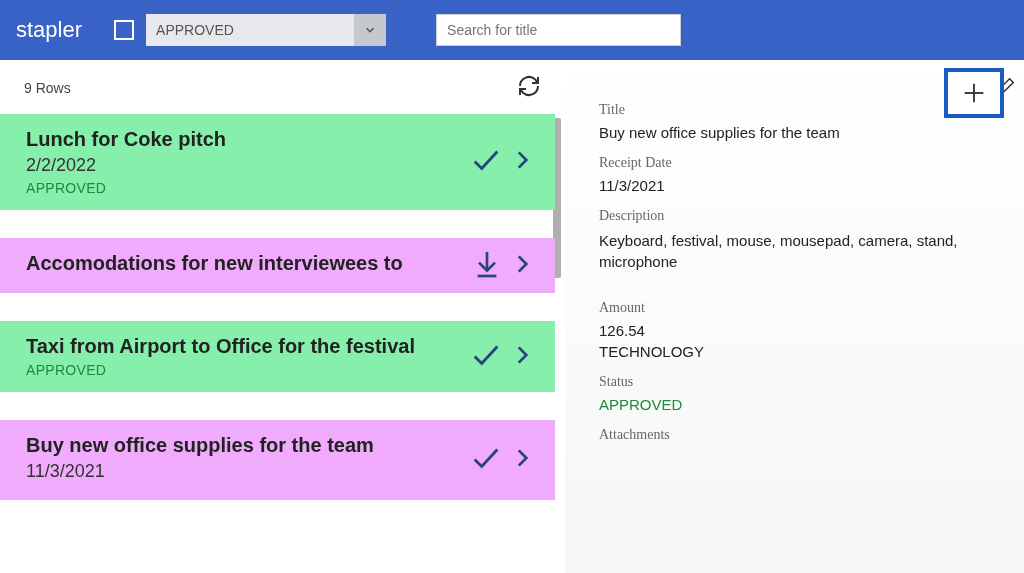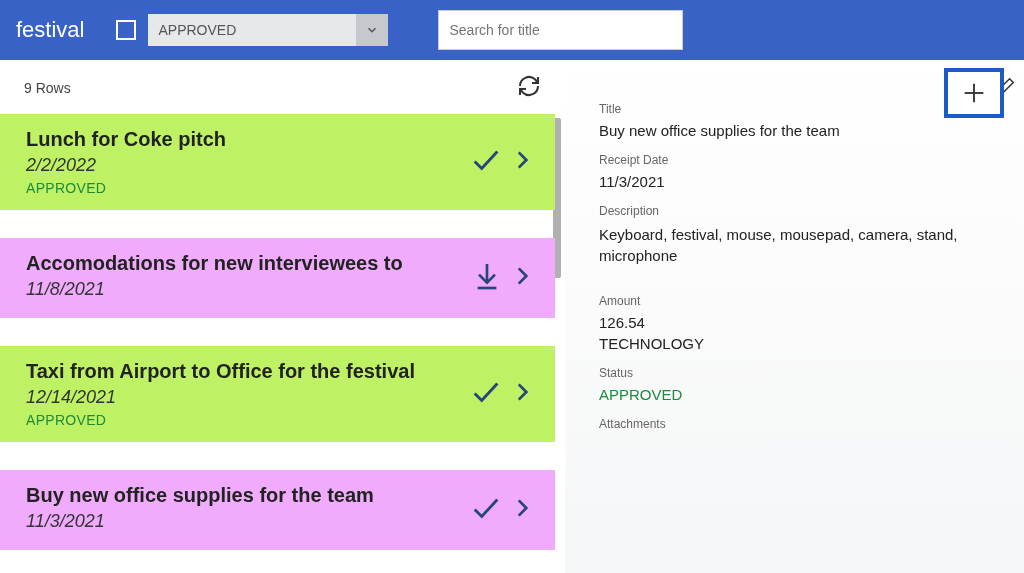--- a/index.html
+++ b/index.html
@@ -42,21 +42,21 @@
     .dropdown-btn {
       width: 32px;
       height: 32px;
       background: #c5c9ce;
       display: flex;
       align-items: center;
       justify-content: center;
       cursor: pointer;
     }
     .search-input {
-      height: 40px;
+      height: 32px;
       width: 245px;
       border: 1px solid #ccc;
       padding: 0 10px;
       font-size: 14px;
       color: #666;
       margin-left: 38px;
     }
 
     .content { display: flex; height: calc(573px - 60px); position: relative; }
 
@@ -75,49 +75,49 @@
     .scrollbar-thumb {
       position: absolute;
       right: 4px; top: 4px;
       width: 8px;
       height: 160px;
       background: #b0b0b0;
       border-radius: 2px;
     }
 
     .list-item {
-      background: #bef264;
+      background: #86efac;
       margin: 0 10px 28px 0;
       padding: 14px 20px 14px 26px;
       position: relative;
     }
     .list-item.alt { background: #f0abfc; }
     .item-title { font-size: 20px; font-weight: 600; color: #222; margin-bottom: 4px; }
-    .item-date { font-size: 18px; color: #333; margin-bottom: 4px; font-style: italic; }
+    .item-date { font-size: 18px; color: #333; margin-bottom: 4px; }
     .item-status { font-size: 14px; font-weight: 500; letter-spacing: .3px; }
     .status-approved { color: #1e8a3b; }
     .status-submitted { color: #555; }
 
     .item-actions {
       position: absolute;
       right: 20px;
       top: 50%;
       transform: translateY(-50%);
       display: flex;
       align-items: center;
       gap: 6px;
     }
 
     .right-pane {
       flex: 1;
       padding: 28px 24px 0 34px;
       background: linear-gradient(#fff, #f6f7f8 90%);
       position: relative;
     }
-    .field-label { color: #666; font-size: 12px; margin-bottom: 6px; margin-top: 14px; }
+    .field-label { color: #666; font-size: 14px; margin-bottom: 6px; margin-top: 14px; font-family: Liberation Serif, serif; }
     .field-value { color: #222; font-size: 15px; margin-bottom: 4px; }
     .field-value.approved { color: #1e8a3b; font-weight: 500; }
     .desc-value { line-height: 1.4; }
 
     .add-btn {
       position: absolute;
       top: 68px;
       right: 20px;
       width: 60px;
       height: 50px;
@@ -134,21 +134,21 @@
       top: 76px;
       right: 8px;
       z-index: 4;
       cursor: pointer;
     }
   </style>
 </head>
 <body>
 
 <div class="header">
-  <div class="app-title">festival</div>
+  <div class="app-title">stapler</div>
   <div class="checkbox"></div>
   <div class="dropdown">
     <div class="dropdown-val">APPROVED</div>
     <div class="dropdown-btn">
       <svg width="14" height="14" viewBox="0 0 24 24" fill="none" stroke="#555" stroke-width="2.5">
           <polyline points="6 9 12 15 18 9"></polyline>
         </svg>
     </div>
   </div>
   <input class="search-input" placeholder="Search for title" style="">
@@ -193,36 +193,34 @@
                 <polyline points="4 13 9 18 20 6"></polyline>
               </svg></span>
           <span><svg width="26" height="26" viewBox="0 0 24 24" fill="none" stroke="#27447d" stroke-width="2.5">
                 <polyline points="9 5 16 12 9 19"></polyline>
               </svg></span>
         </div>
       </div>
 
       <div class="list-item alt">
         <div class="item-title">Accomodations for new interviewees to</div>
-        <div class="item-date">11/8/2021</div>
         <div class="item-actions">
           <span><svg width="32" height="32" viewBox="0 0 24 24" fill="none" stroke="#27447d" stroke-width="2">
                 <line x1="12" y1="3" x2="12" y2="17"></line>
                 <polyline points="6 11 12 17 18 11"></polyline>
                 <line x1="5" y1="21" x2="19" y2="21"></line>
               </svg></span>
           <span><svg width="26" height="26" viewBox="0 0 24 24" fill="none" stroke="#27447d" stroke-width="2.5">
                 <polyline points="9 5 16 12 9 19"></polyline>
               </svg></span>
         </div>
       </div>
 
       <div class="list-item">
         <div class="item-title">Taxi from Airport to Office for the festival</div>
-        <div class="item-date">12/14/2021</div>
         <div class="item-status status-approved">APPROVED</div>
         <div class="item-actions">
           <span><svg width="34" height="34" viewBox="0 0 24 24" fill="none" stroke="#27447d" stroke-width="2">
                 <polyline points="4 13 9 18 20 6"></polyline>
               </svg></span>
           <span><svg width="26" height="26" viewBox="0 0 24 24" fill="none" stroke="#27447d" stroke-width="2.5">
                 <polyline points="9 5 16 12 9 19"></polyline>
               </svg></span>
         </div>
       </div>

